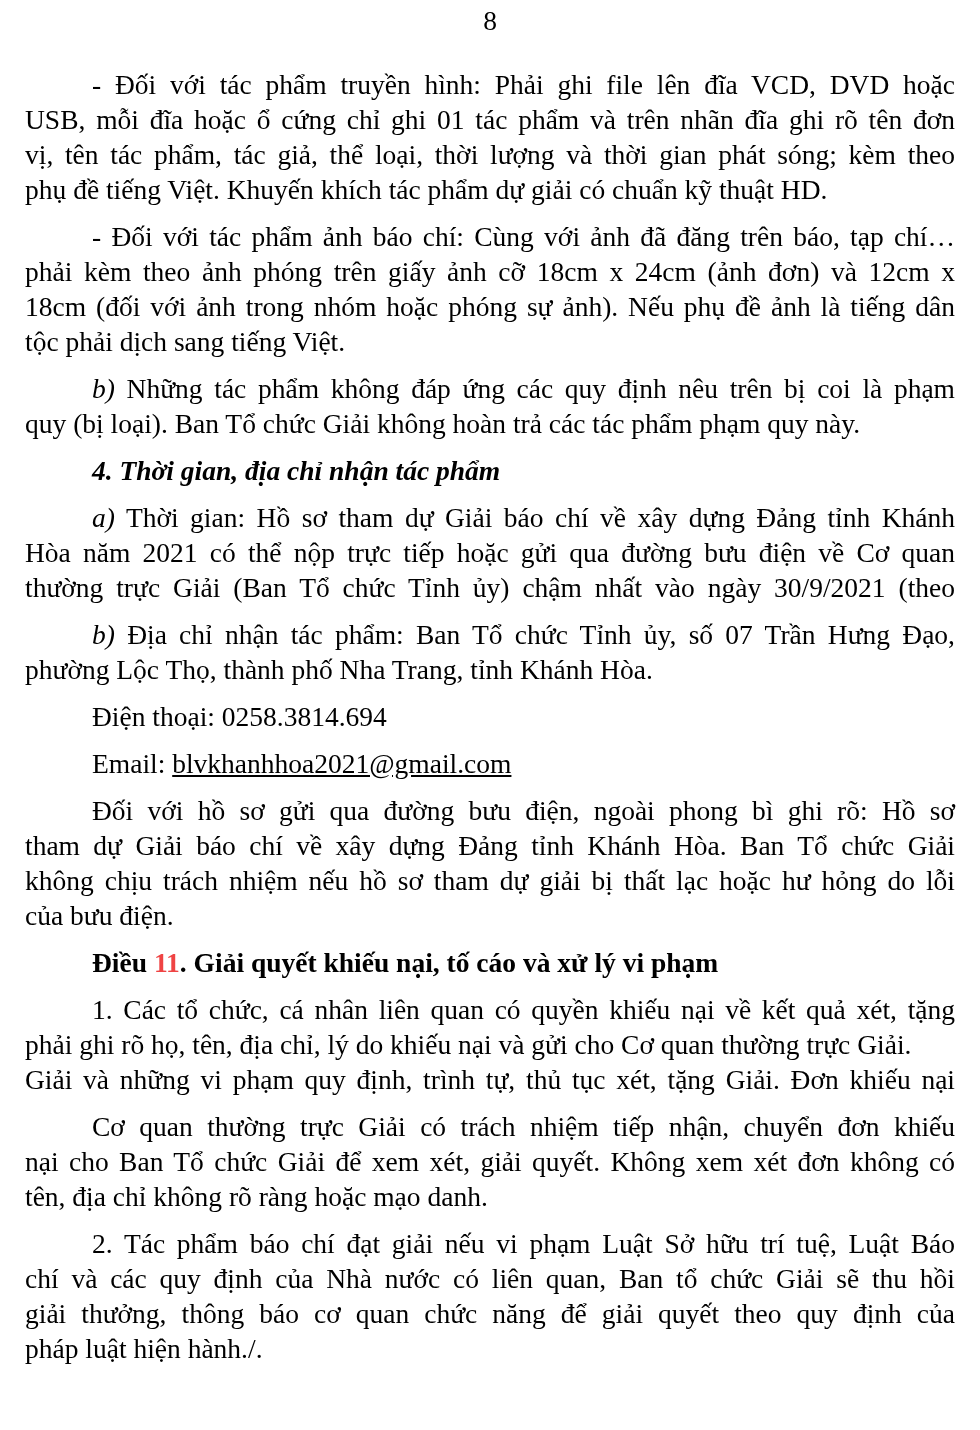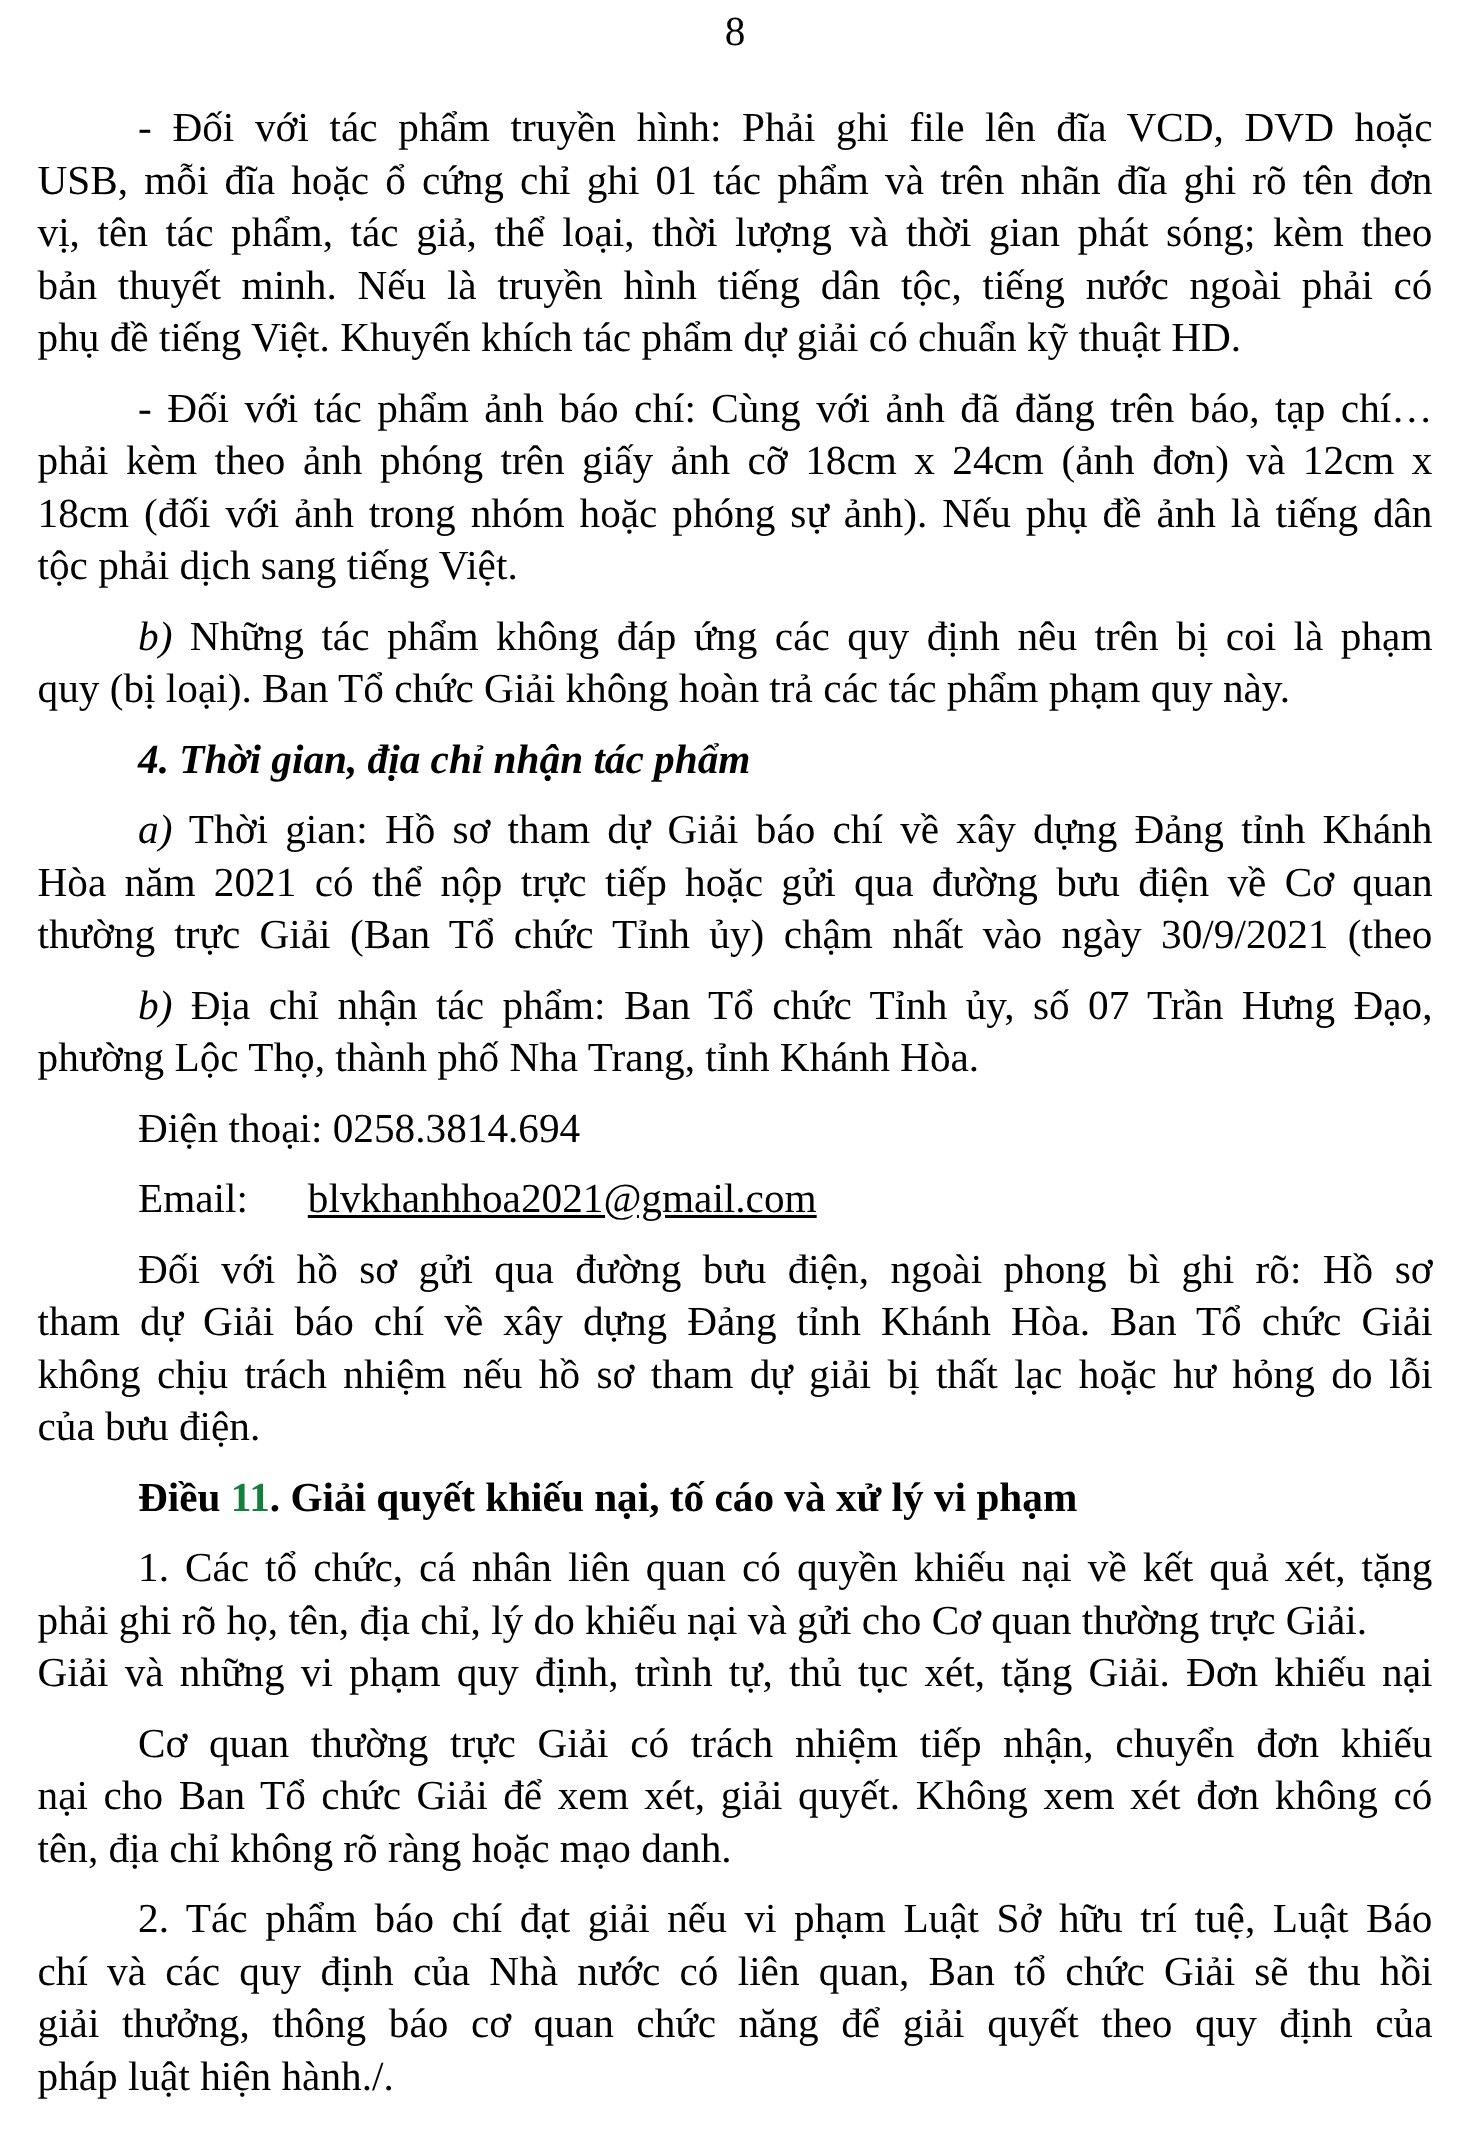--- a/index.html
+++ b/index.html
@@ -30,33 +30,32 @@
     white-space: nowrap;
   }
   .line.indent { padding-left: 67px; }
   .line.fill {
     text-align: justify;
     text-align-last: justify;
   }
   .para.heading-bold { font-weight: bold; }
   .para.heading-bold-italic { font-weight: bold; font-style: italic; }
   .seg-i { font-style: italic; }
-  .seg-u { text-decoration: underline; margin-left: 33px; }
+  .seg-u { text-decoration: underline; }
 </style>
 </head>
 <body>
 
 <div class="page">
   <div class="page-number">8</div>
   <div class="paragraphs">
       <div class="para body">
         <div class="line indent fill"><span class="">- Đối với tác phẩm truyền hình: Phải ghi file lên đĩa VCD, DVD hoặc</span></div>
         <div class="line fill"><span class="">USB, mỗi đĩa hoặc ổ cứng chỉ ghi 01 tác phẩm và trên nhãn đĩa ghi rõ tên đơn</span></div>
         <div class="line fill"><span class="">vị, tên tác phẩm, tác giả, thể loại, thời lượng và thời gian phát sóng; kèm theo</span></div>
-        <div class="line fill"><span class="">bản thuyết minh. Nếu là truyền hình tiếng dân tộc, tiếng nước ngoài phải có</span></div>
         <div class="line"><span class="">phụ đề tiếng Việt. Khuyến khích tác phẩm dự giải có chuẩn kỹ thuật HD.</span></div>
       </div>
       <div class="para body">
         <div class="line indent fill"><span class="">- Đối với tác phẩm ảnh báo chí: Cùng với ảnh đã đăng trên báo, tạp chí…</span></div>
         <div class="line fill"><span class="">phải kèm theo ảnh phóng trên giấy ảnh cỡ 18cm x 24cm (ảnh đơn) và 12cm x</span></div>
         <div class="line fill"><span class="">18cm (đối với ảnh trong nhóm hoặc phóng sự ảnh). Nếu phụ đề ảnh là tiếng dân</span></div>
         <div class="line"><span class="">tộc phải dịch sang tiếng Việt.</span></div>
       </div>
       <div class="para body">
         <div class="line indent fill"><span class="seg-i ">b)</span><span class=""> Những tác phẩm không đáp ứng các quy định nêu trên bị coi là phạm</span></div>
@@ -80,21 +79,21 @@
       <div class="para body">
         <div class="line indent"><span class="">Email: </span><span class="seg-u">blvkhanhhoa2021@gmail.com</span></div>
       </div>
       <div class="para body">
         <div class="line indent fill"><span class="">Đối với hồ sơ gửi qua đường bưu điện, ngoài phong bì ghi rõ: Hồ sơ</span></div>
         <div class="line fill"><span class="">tham dự Giải báo chí về xây dựng Đảng tỉnh Khánh Hòa. Ban Tổ chức Giải</span></div>
         <div class="line fill"><span class="">không chịu trách nhiệm nếu hồ sơ tham dự giải bị thất lạc hoặc hư hỏng do lỗi</span></div>
         <div class="line"><span class="">của bưu điện.</span></div>
       </div>
       <div class="para heading-bold">
-        <div class="line indent"><span class="">Điều </span><span class="" style="color: #15803d;">11</span><span class="">. Giải quyết khiếu nại, tố cáo và xử lý vi phạm</span></div>
+        <div class="line indent"><span class="">Điều </span><span class="" style="color: #ef4444;">11</span><span class="">. Giải quyết khiếu nại, tố cáo và xử lý vi phạm</span></div>
       </div>
       <div class="para body">
         <div class="line indent fill"><span class="">1. Các tổ chức, cá nhân liên quan có quyền khiếu nại về kết quả xét, tặng</span></div>
         <div class="line"><span class="">phải ghi rõ họ, tên, địa chỉ, lý do khiếu nại và gửi cho Cơ quan thường trực Giải.</span></div>
         <div class="line fill"><span class="">Giải và những vi phạm quy định, trình tự, thủ tục xét, tặng Giải. Đơn khiếu nại</span></div>
       </div>
       <div class="para body">
         <div class="line indent fill"><span class="">Cơ quan thường trực Giải có trách nhiệm tiếp nhận, chuyển đơn khiếu</span></div>
         <div class="line fill"><span class="">nại cho Ban Tổ chức Giải để xem xét, giải quyết. Không xem xét đơn không có</span></div>
         <div class="line"><span class="">tên, địa chỉ không rõ ràng hoặc mạo danh.</span></div>

